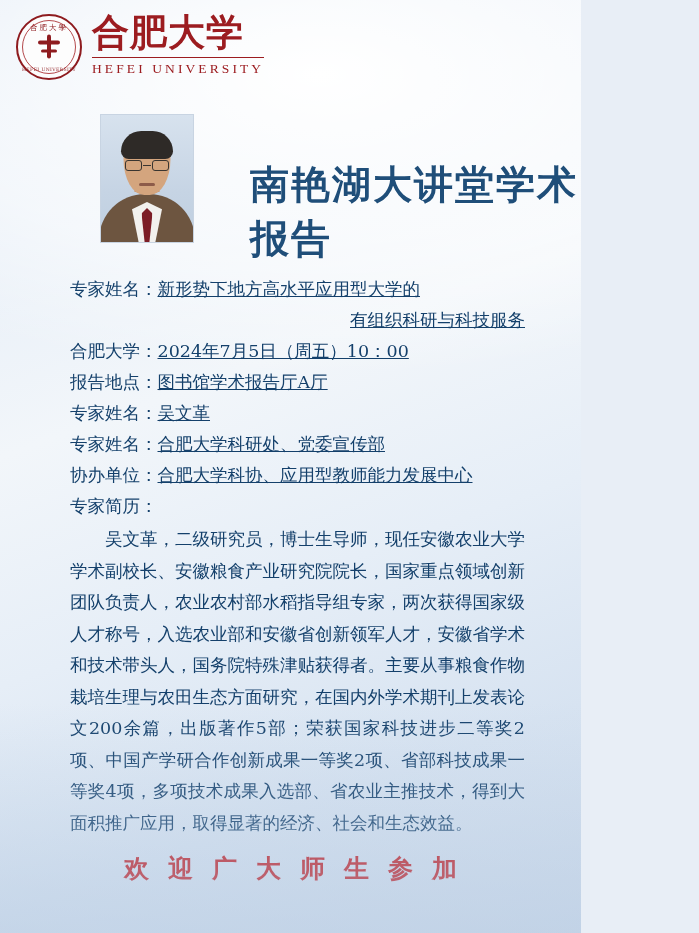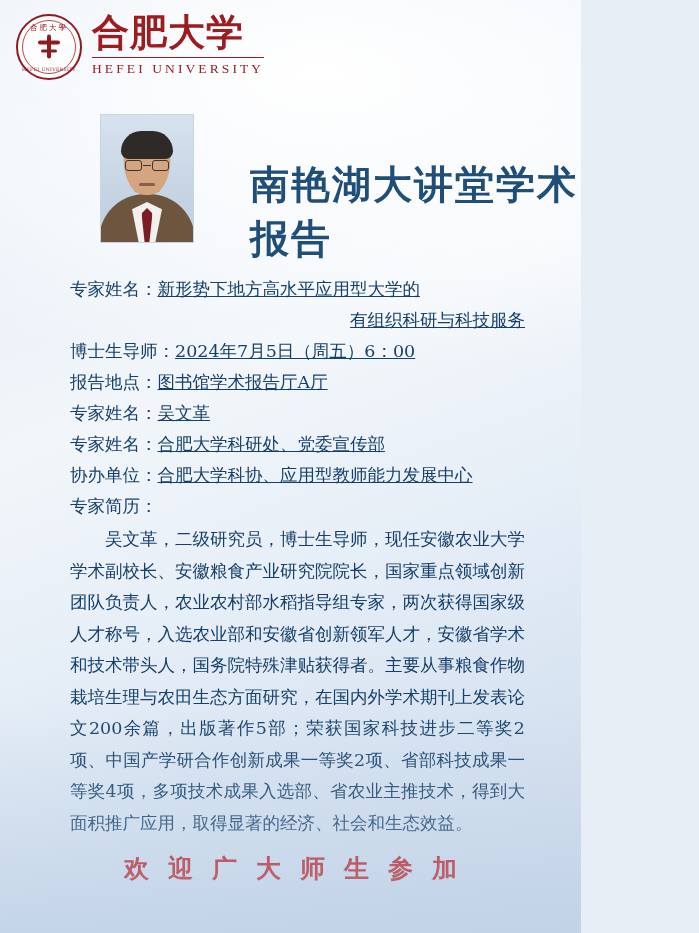--- a/index.html
+++ b/index.html
@@ -336,22 +336,22 @@
 
     <div class="row">
       <span class="label">专家姓名：</span>
       <span class="value">
         <span>新形势下地方高水平应用型大学的</span>
         <span class="line2">有组织科研与科技服务</span>
       </span>
     </div>
 
     <div class="row">
-      <span class="label">博士生导师：</span>
-      <span class="value">2024年7月5日（周五）6：00</span>
+      <span class="label">合肥大学：</span>
+      <span class="value">2024年7月5日（周五）10：00</span>
     </div>
 
     <div class="row">
       <span class="label">报告地点：</span>
       <span class="value">图书馆学术报告厅A厅</span>
     </div>
 
     <div class="row">
       <span class="label">专家姓名：</span>
       <span class="value">吴文革</span>

